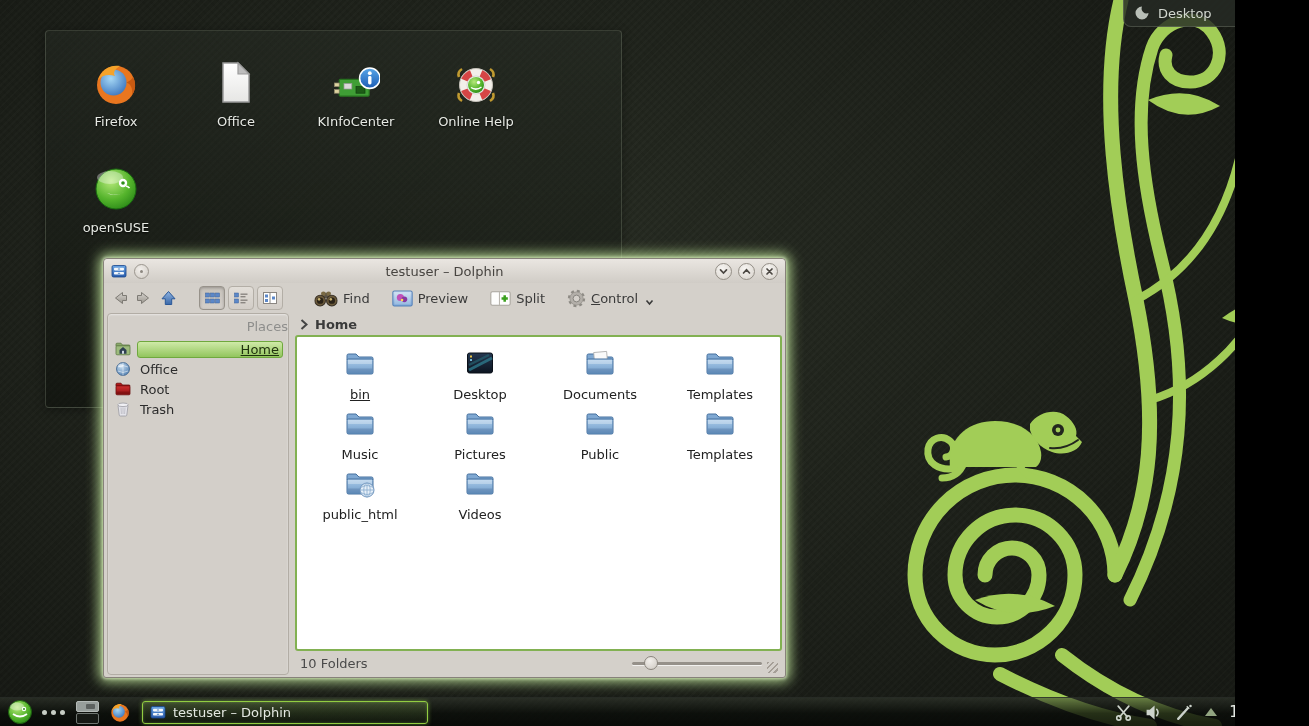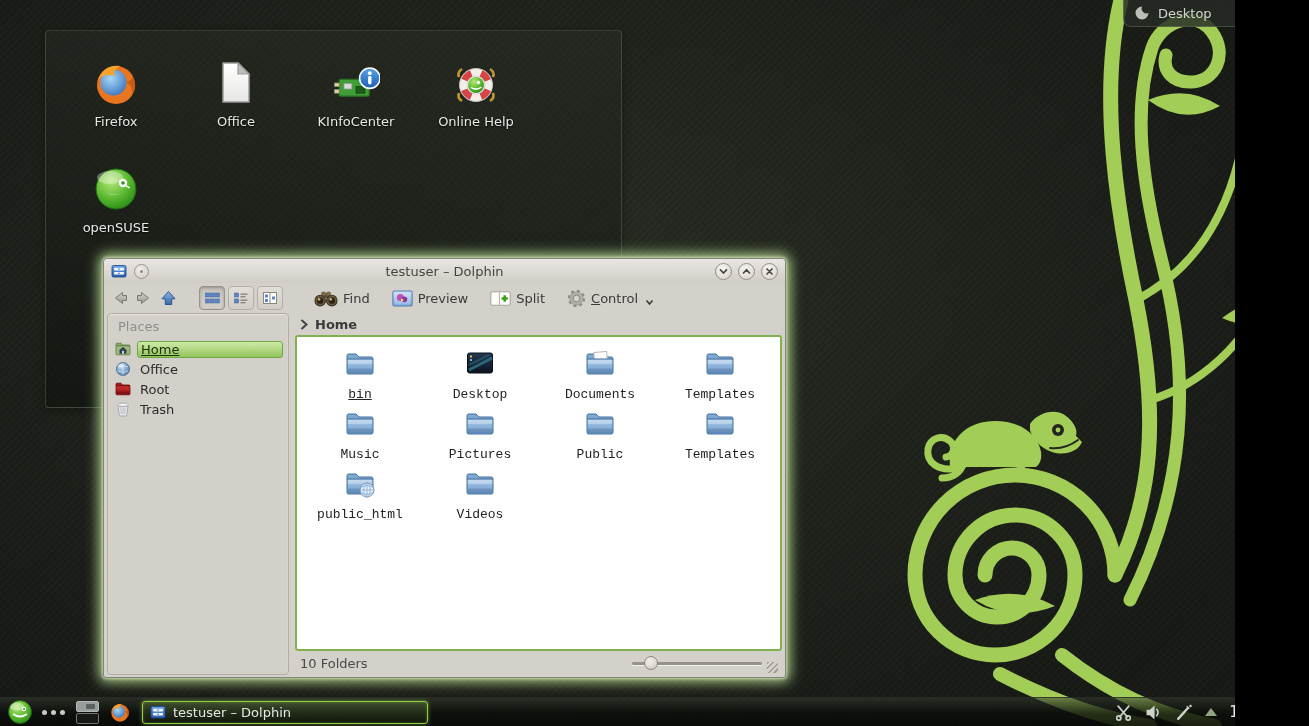--- a/index.html
+++ b/index.html
@@ -57,35 +57,35 @@
   .wbtn path { stroke:#4c4843; stroke-width:1.7; fill:none; stroke-linecap:round; }
 
   .toolbar { height:30px; display:flex; align-items:center; gap:12px; padding:0 8px; font-size:13px; color:#3a3a3a; }
   .tbtn { display:flex; align-items:center; gap:5px; padding:2px 5px; border-radius:3px; }
   .navgrp { display:flex; align-items:center; gap:8px; margin-right:10px; }
   .viewgrp { display:flex; align-items:center; gap:3px; margin-right:14px; }
   .vbtn { width:26px; height:24px; border:1px solid #b3aea6; border-radius:4px; display:flex; align-items:center; justify-content:center; background:linear-gradient(#e2ded8,#d2cdc7); }
   .vbtn.pressed { background:linear-gradient(#c7c2bb,#d4cfc9); box-shadow:inset 0 1px 3px rgba(0,0,0,0.25); border-color:#97928a; }
   .chev { margin-left:2px; margin-top:8px; }
 
-  .content { display:flex; padding:0 3px; height:362px; }
+  .content { display:flex; padding:0 3px; height:362px;text-align:right; }
   .places { width:184px; background:#d3cfc9; border:1px solid #b2ada5; border-radius:4px; box-shadow:inset 0 1px 2px rgba(255,255,255,0.5); }
   .places-header { color:#8e8e8c; font-size:13px; padding:5px 0 5px 10px; }
   .prow { display:flex; align-items:center; gap:6px; height:20px; padding-left:7px; font-size:13px; color:#2c2c2c; }
   .prow .pic { width:16px; height:16px; flex:none; }
   .prow .plabel { padding:0 3px; }
   .prow.sel .plabel { flex:1; margin-right:5px; background:linear-gradient(#cfeaa8,#92c55d); border:1px solid #6fa83e; border-radius:3px; text-decoration:underline; color:#20330e; }
 
   .rightcol { flex:1; margin-left:6px; display:flex; flex-direction:column; }
   .breadcrumb { height:22px; display:flex; align-items:center; gap:7px; padding-left:5px; font-size:13px; font-weight:bold; color:#3b3b3b; }
   .view { flex:1; background:#fff; border:2px solid #82b152; border-radius:3px; overflow:hidden; }
   #folder-grid { display:grid; grid-template-columns:repeat(4,120px); grid-auto-rows:60px; padding:11px 0 0 3px; }
   .fitem { display:flex; flex-direction:column; align-items:center; }
   .ic32 { width:32px; height:32px; }
-  .flabel { margin-top:7px; font-size:13px; color:#222;font-family:Liberation Mono, monospace; }
+  .flabel { margin-top:7px; font-size:13px; color:#222; }
   .flabel.u { text-decoration:underline; }
 
   .statusbar { height:24px; display:flex; align-items:center; padding:0 4px 0 5px; font-size:13px; color:#4a4a4a; }
   .zslider { margin-left:auto; width:130px; height:14px; position:relative; }
   .ztrack { position:absolute; left:0; right:0; top:6px; height:3px; background:#96918a; border-radius:2px; box-shadow:0 1px 0 rgba(255,255,255,0.7); }
   .zhandle { position:absolute; top:0; width:14px; height:14px; border-radius:50%; background:radial-gradient(circle at 40% 32%, #f2efeb, #cdc8c1); border:1px solid #8b867e; }
   .grip { width:11px; height:11px; margin-left:5px; align-self:flex-end; margin-bottom:2px;
     background:repeating-linear-gradient(135deg, #a59f97 0 1.5px, transparent 1.5px 4px); }
 
   

